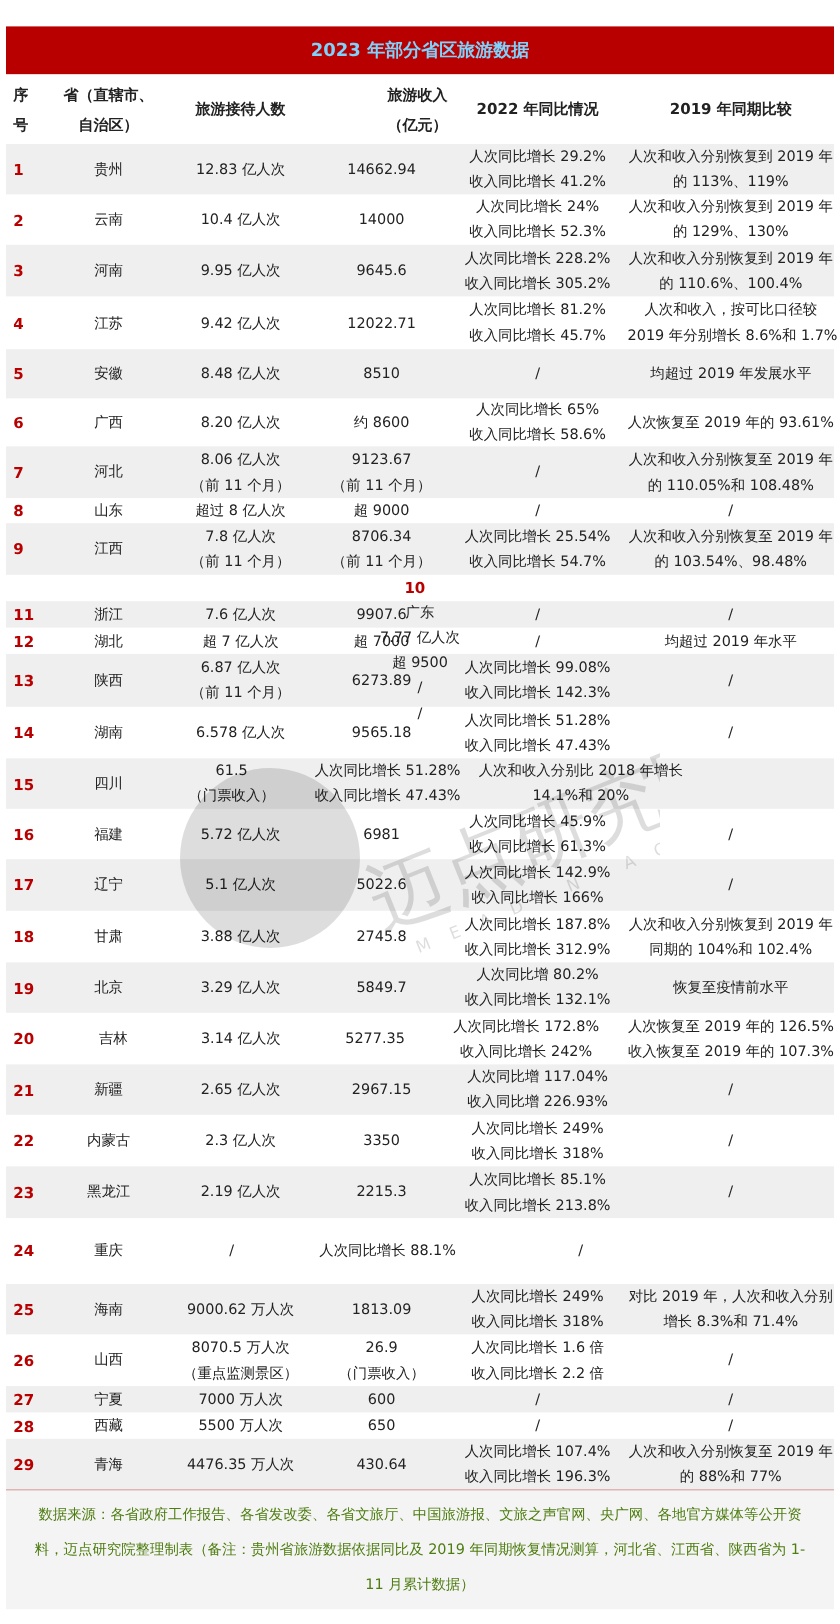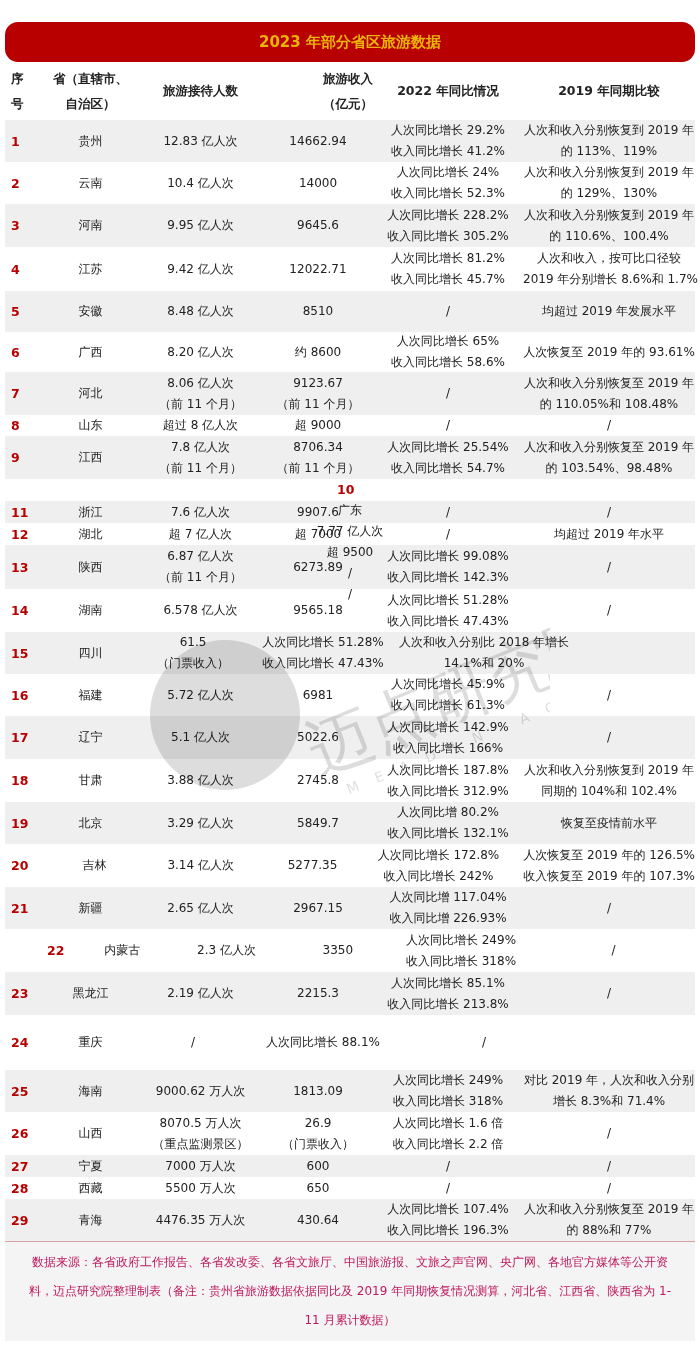--- a/index.html
+++ b/index.html
@@ -1,38 +1,38 @@
 <!DOCTYPE html>
 <html><head>
 <meta charset="utf-8">
 <style>
   html, body { margin: 0; padding: 0; background: #ffffff; }
   body { width: 700px; height: 1353px; position: relative; overflow: hidden;
          font-family: "DejaVu Sans", "Liberation Sans", sans-serif; color: #222; }
   .wrap { position: absolute; left: 5px; top: 22px; width: 690px; }
-  .title { height: 40px; background: #b80000; color: #eab308; font-weight: bold;
-           font-size: 15px; display: flex; align-items: center; justify-content: center; border-radius: 13px; }
+  .title { height: 40px; background: #b80000; color: #7dd3fc; font-weight: bold;
+           font-size: 15px; display: flex; align-items: center; justify-content: center; }
   .hdr { height: 58px; display: flex; align-items: center; background: #fff;
          font-weight: bold; font-size: 12.5px; color: #222; }
   .row { display: flex; align-items: center; font-size: 12px; color: #222; line-height: 21px; }
   .row.alt { background: #efefef; }
   .c { text-align: center; }
   .c0 { width: 38px; padding-left: 6px; box-sizing: border-box; text-align: left; }
   .c1 { width: 95px; text-align: center; }
   .c2 { width: 125px; }
   .c3 { width: 110px; }
   .c4 { width: 150px; }
   .c5 { width: 172px; }
   .num { color: #b80000; font-weight: bold; font-size: 12.5px; }
   .hdr .c0 { line-height: 25px; }
   .hdr .c1 { line-height: 25px; }
   .hdr .c3 { line-height: 25px; text-align: right; }
   .line { display: block; white-space: nowrap; }
   .footer { border-top: 1.5px solid #d9a3a3; background: #f4f4f4; font-size: 12px;
-            color: #be185d; text-align: center; padding: 6px 8px 6px 8px; line-height: 29px; }
+            color: #4d7c0f; text-align: center; padding: 6px 8px 6px 8px; line-height: 29px; }
   .watermark { position: absolute; left: 150px; top: 585px; width: 400px; height: 220px;
                pointer-events: none; opacity: 0.13; }
 </style>
 </head>
 <body>
 
 <div class="wrap">
   <div class="title">2023 年部分省区旅游数据</div>
 
   <div class="hdr">
@@ -500,21 +500,21 @@
           <span class="line">2967.15</span>
         </div>
         <div class="c4 c">
           <span class="line">人次同比增 117.04%</span>
           <span class="line">收入同比增 226.93%</span>
         </div>
         <div class="c5 c">
           <span class="line">/</span>
         </div>
       </div>
-      <div class="row" style="height: 43px; margin-left: 36px;">
+      <div class="row" style="height: 43px;">
         <div class="c0 num">
           <span class="line">22</span>
         </div>
         <div class="c1">
           <span class="line">内蒙古</span>
         </div>
         <div class="c2 c">
           <span class="line">2.3 亿人次</span>
         </div>
         <div class="c3 c">

